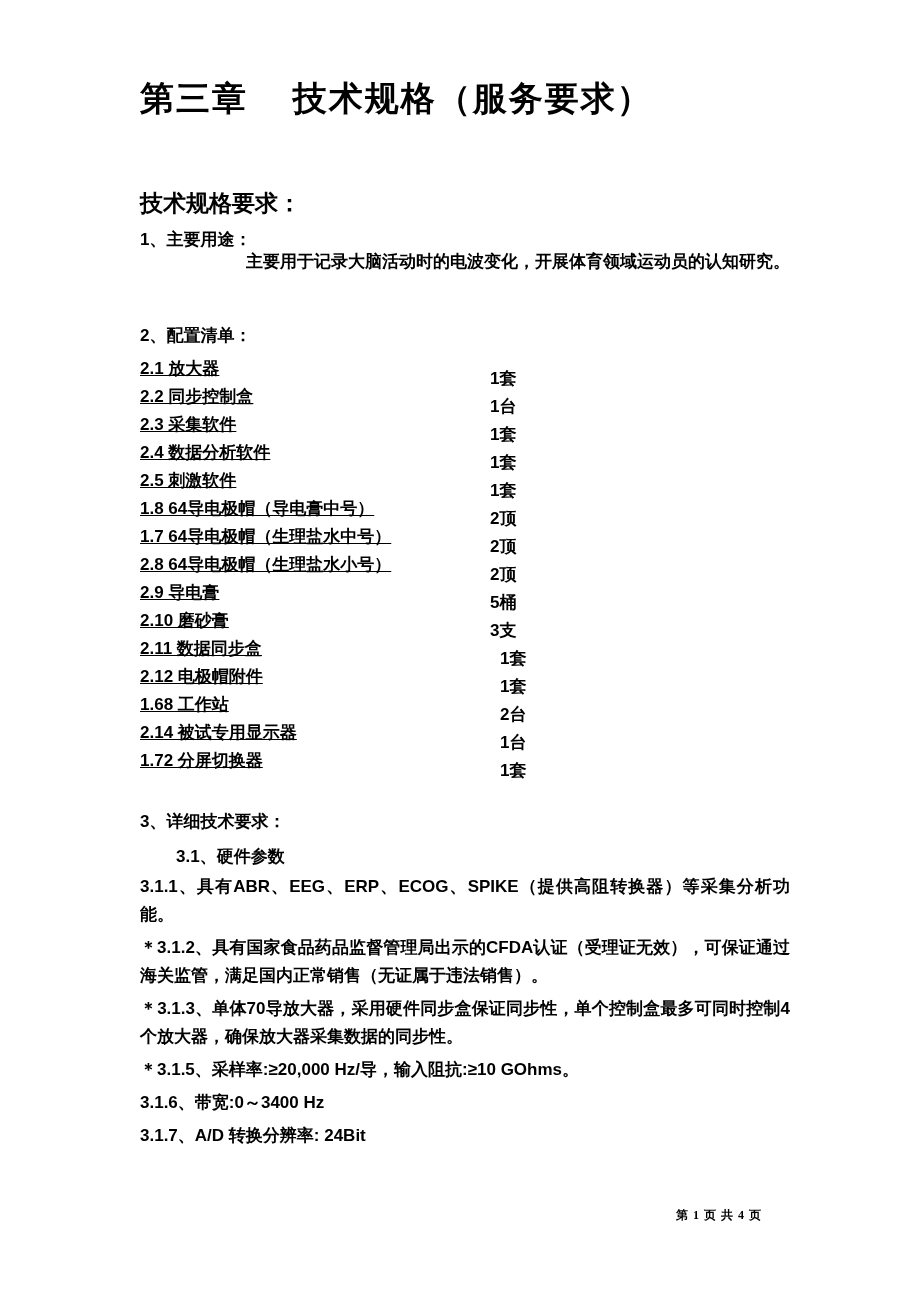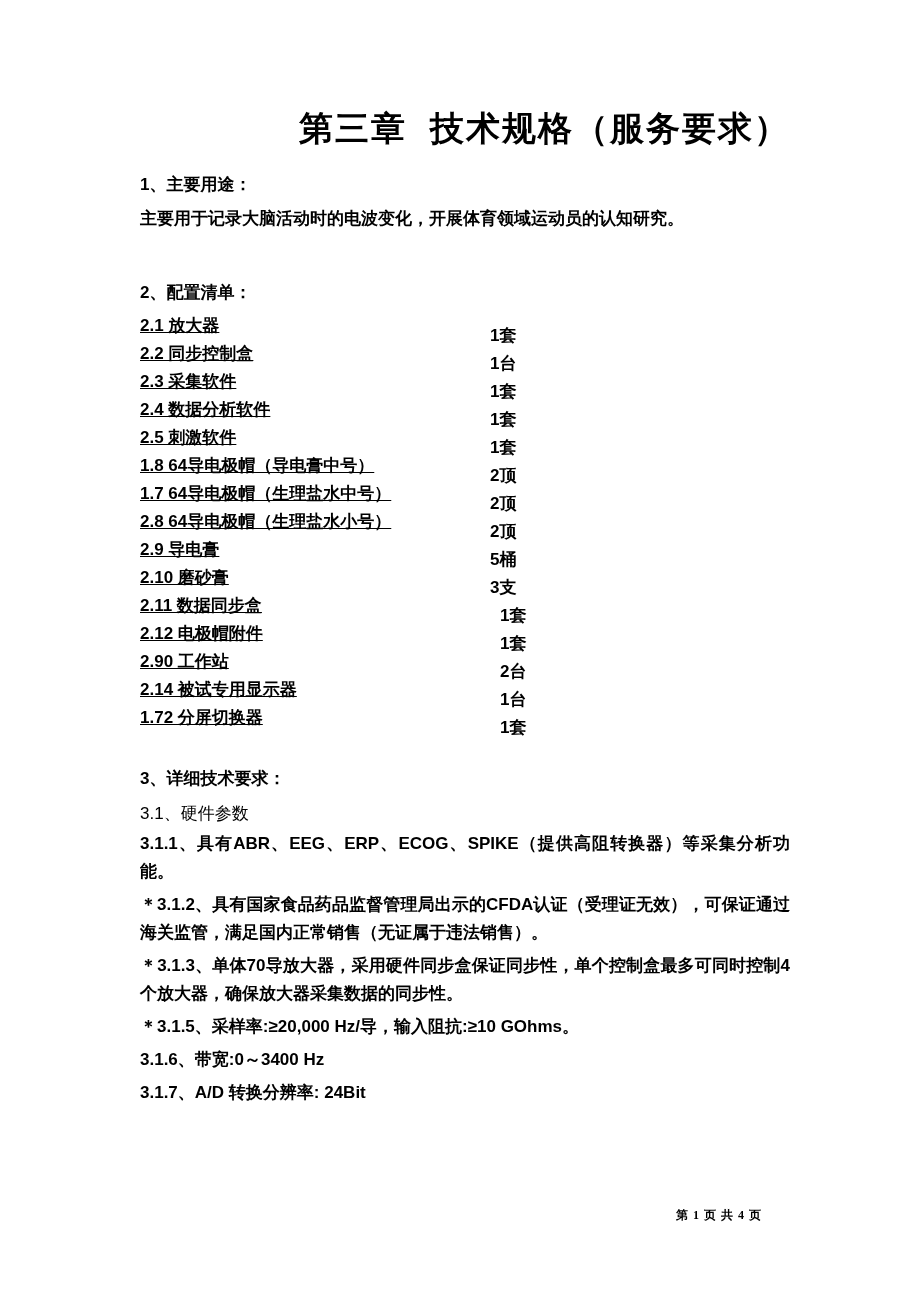--- a/index.html
+++ b/index.html
@@ -15,49 +15,50 @@
     position: relative;
     width: 920px; height: 1302px;
     background: #ffffff;
   }
   .content {
     position: absolute;
     left: 140px; top: 0;
     width: 650px;
   }
   .doc-title {
-    margin-top: 106px;
-    text-align: right;
+    margin-top: 76px;
+    text-align: left;
     font-size: 34px;
     font-weight: 700;
     letter-spacing: 2px;
     white-space: pre;
+    font-family: Liberation Mono, monospace;
   }
   .req-heading {
     margin-top: 66px;
     font-size: 23px;
     font-weight: 700;
   }
   .note-line {
     margin-top: 26px;
     font-size: 18px;
     font-weight: 700;
     line-height: 24px;
   }
   .purpose-heading {
-    margin-top: 22px;
+    margin-top: 10px;
     font-size: 17px;
     font-weight: 600;
     line-height: 22px;
   }
   .purpose-body {
-    margin-top: 12px;
-    font-size: 17px;
-    font-weight: 600;
-    line-height: 22px;
+    font-size: 17px;
+    font-weight: 600;
+    line-height: 22px;
+    text-align: right;
   }
   .config-heading {
     margin-top: 52px;
     font-size: 17px;
     font-weight: 600;
     line-height: 22px;
   }
   .config-list { margin-top: 8px; }
   .config-row {
     position: relative;
@@ -76,22 +77,23 @@
   .config-row:nth-child(n+11) .item-qty { left: 360px; }
   .details-heading {
     margin-top: 36px;
     font-size: 17px;
     font-weight: 600;
     line-height: 22px;
   }
   .details-subheading {
     margin-top: 13px;
     font-size: 17px;
-    font-weight: 400;
-    line-height: 22px;
+    font-weight: 700;
+    line-height: 22px;
+    margin-left: 36px;
   }
   .detail-line {
     margin-top: 5px;
     font-size: 17px;
     font-weight: 600;
     line-height: 28px;
     text-align: justify;
   }
   .page-footer {
     position: absolute;
@@ -105,20 +107,21 @@
   }
 </style>
 </head>
 <body>
 
 <div class="page">
   <div class="content">
 
     <h1 class="doc-title">第三章  技术规格（服务要求）</h1>
 
+    <h2 class="req-heading">技术规格要求：</h2>
 
 
     <p class="purpose-heading">1、主要用途：</p>
     <p class="purpose-body">主要用于记录大脑活动时的电波变化，开展体育领域运动员的认知研究。</p>
 
     <p class="config-heading">2、配置清单：</p>
 
     <div class="config-list">
       <div class="config-row">
         <span class="item-label">2.1 放大器</span>
@@ -162,21 +165,21 @@
       </div>
       <div class="config-row">
         <span class="item-label">2.11 数据同步盒</span>
         <span class="item-qty">1套</span>
       </div>
       <div class="config-row">
         <span class="item-label">2.12 电极帽附件</span>
         <span class="item-qty">1套</span>
       </div>
       <div class="config-row">
-        <span class="item-label">2.90 工作站</span>
+        <span class="item-label">1.68 工作站</span>
         <span class="item-qty">2台</span>
       </div>
       <div class="config-row">
         <span class="item-label">2.14 被试专用显示器</span>
         <span class="item-qty">1台</span>
       </div>
       <div class="config-row">
         <span class="item-label">1.72 分屏切换器</span>
         <span class="item-qty">1套</span>
       </div>

